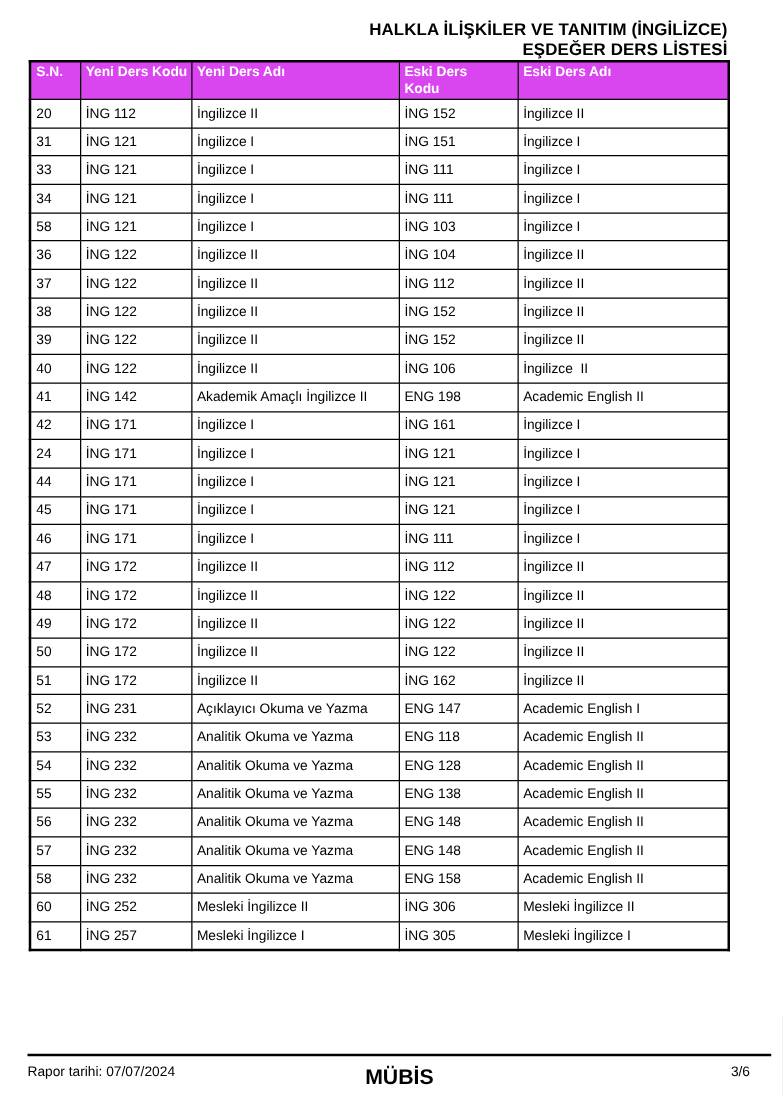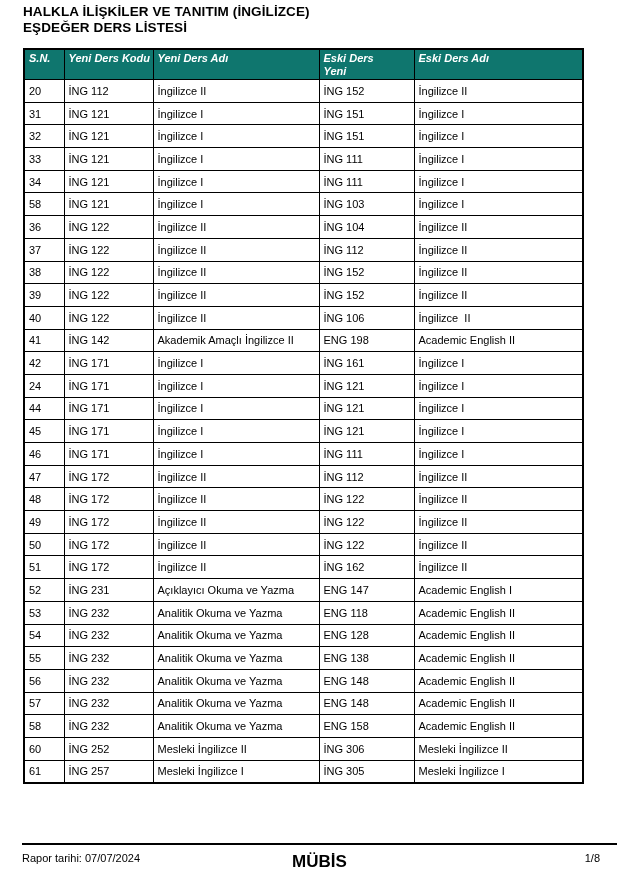--- a/index.html
+++ b/index.html
@@ -8,24 +8,24 @@
     position: relative;
     width: 626px;
     height: 877px;
     background: #ffffff;
     font-family: "Liberation Sans", "DejaVu Sans", sans-serif;
     color: #000;
     overflow: hidden;
   }
   .title-block {
     position: absolute;
-    top: 4px;
+    top: 16px;
     left: 23px;
     width: 559px;
-    text-align: left;
+    text-align: right;
     font-weight: bold;
     font-size: 13.5px;
     line-height: 16px;
     letter-spacing: 0.1px;
   }
   table.course-table {
     position: absolute;
     top: 48px;
     left: 23px;
     width: 559px;
@@ -99,46 +99,39 @@
 
   <table class="course-table">
     <colgroup>
       <col style="width:40px">
       <col style="width:89px">
       <col style="width:166px">
       <col style="width:95px">
       <col style="width:169px">
     </colgroup>
     <thead>
-      <tr style="background: #0f766e; font-style: italic;">
+      <tr style="background: #d946ef;">
         <th>S.N.</th>
         <th>Yeni Ders Kodu</th>
         <th>Yeni Ders Adı</th>
         <th>Eski Ders
-Yeni</th>
+Kodu</th>
         <th>Eski Ders Adı</th>
       </tr>
     </thead>
     <tbody>
         <tr>
       <td>20</td>
       <td>İNG 112</td>
       <td>İngilizce II</td>
       <td>İNG 152</td>
       <td>İngilizce II</td>
     </tr>
         <tr>
       <td>31</td>
-      <td>İNG 121</td>
-      <td>İngilizce I</td>
-      <td>İNG 151</td>
-      <td>İngilizce I</td>
-    </tr>
-        <tr>
-      <td>32</td>
       <td>İNG 121</td>
       <td>İngilizce I</td>
       <td>İNG 151</td>
       <td>İngilizce I</td>
     </tr>
         <tr>
       <td>33</td>
       <td>İNG 121</td>
       <td>İngilizce I</td>
       <td>İNG 111</td>
@@ -332,15 +325,15 @@
       <td>Mesleki İngilizce I</td>
       <td>İNG 305</td>
       <td>Mesleki İngilizce I</td>
     </tr>
       </tbody>
   </table>
 
   <div class="footer-rule"></div>
   <div class="footer-date">Rapor tarihi: 07/07/2024</div>
   <div class="footer-app">MÜBİS</div>
-  <div class="footer-page">1/8</div>
+  <div class="footer-page">3/6</div>
 
 </div>
 
 </body></html>

